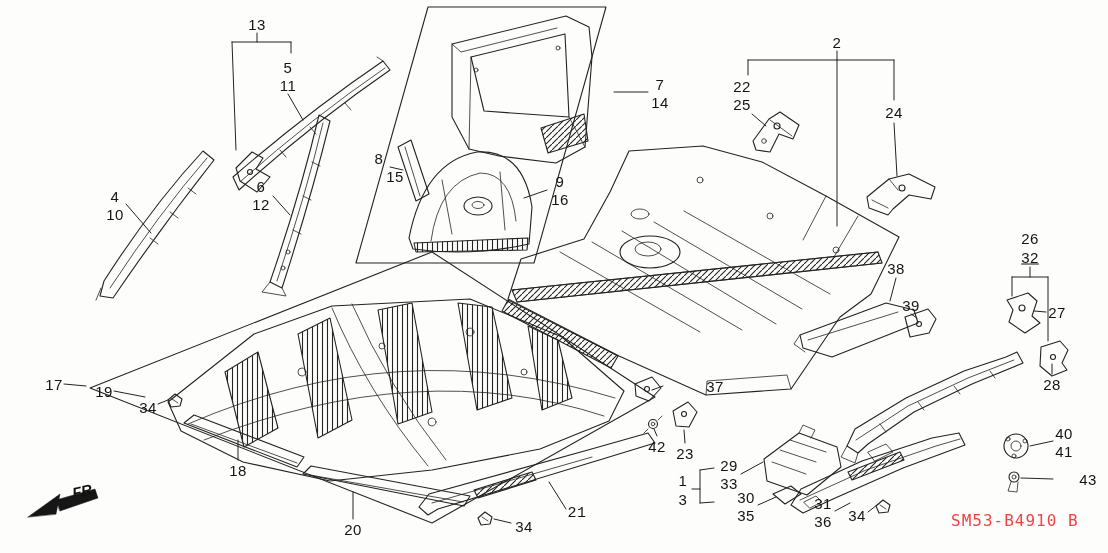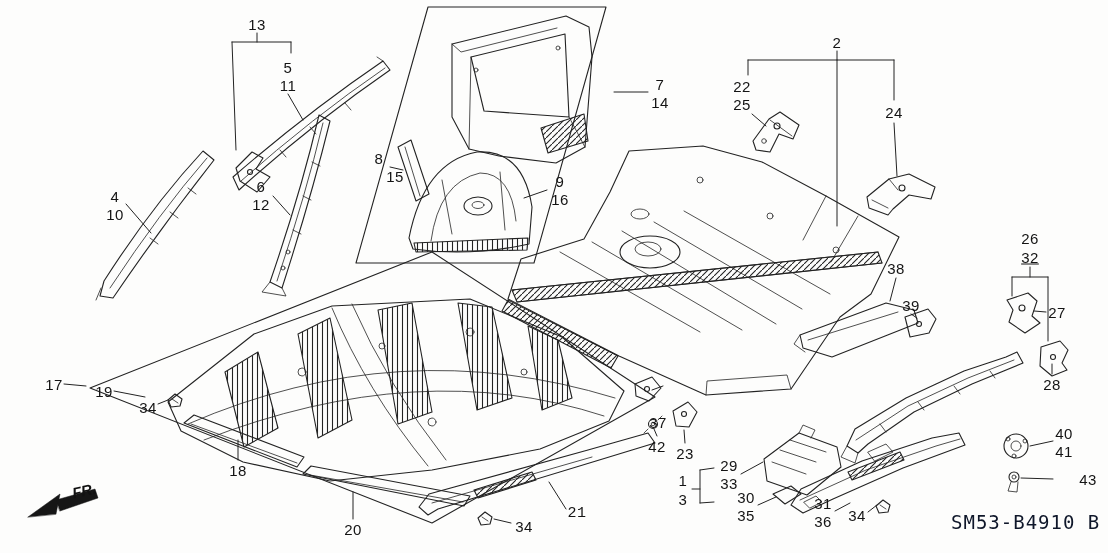--- a/index.html
+++ b/index.html
@@ -18,21 +18,21 @@
   .art .solid { fill: #161616; stroke: #161616; stroke-width: 0.5; }
   #leaders polyline { stroke: #232323; stroke-width: 1; fill: none; }
   .callout {
     position: absolute; transform: translate(-50%,-50%);
     font-size: 15px; line-height: 1; color: #141414;
     letter-spacing: 0.5px; cursor: pointer; user-select: none;
   }
   .code {
     position: absolute; left: 951px; top: 511px;
     font-family: "DejaVu Sans Mono", monospace;
-    font-size: 19px; letter-spacing: 1px; color: #0f172a;
+    font-size: 16px; letter-spacing: 1px; color: #ef4444;
   }
   .fr-label {
     position: absolute; left: 72px; top: 482px;
     font-style: italic; font-weight: 700; font-size: 15px;
     color: #111; transform: rotate(-12deg);
   }
 </style>
 </head>
 <body>
 
@@ -303,21 +303,21 @@
       <div class="callout" style="left: 837px; top: 42px;">2</div>
       <div class="callout" style="left: 742px; top: 86px;">22</div>
       <div class="callout" style="left: 742px; top: 104px;">25</div>
       <div class="callout" style="left: 894px; top: 112px;">24</div>
       <div class="callout" style="left: 1030px; top: 238px;">26</div>
       <div class="callout" style="left: 1030px; top: 257px; text-decoration: underline;">32</div>
       <div class="callout" style="left: 1057px; top: 312px;">27</div>
       <div class="callout" style="left: 1052px; top: 384px;">28</div>
       <div class="callout" style="left: 896px; top: 268px;">38</div>
       <div class="callout" style="left: 911px; top: 305px;">39</div>
-      <div class="callout" style="left: 658px; top: 386px; margin-top: 36px;">37</div>
+      <div class="callout" style="left: 715px; top: 386px;">37</div>
       <div class="callout" style="left: 657px; top: 446px; text-align: right;">42</div>
       <div class="callout" style="left: 685px; top: 453px;">23</div>
       <div class="callout" style="left: 54px; top: 384px;">17</div>
       <div class="callout" style="left: 104px; top: 391px;">19</div>
       <div class="callout" style="left: 148px; top: 407px;">34</div>
       <div class="callout" style="left: 238px; top: 470px;">18</div>
       <div class="callout" style="left: 353px; top: 529px;">20</div>
       <div class="callout" style="left: 524px; top: 526px;">34</div>
       <div class="callout" style="left: 577px; top: 513px; font-family: Liberation Mono, monospace;">21</div>
       <div class="callout" style="left: 683px; top: 480px;">1</div>

